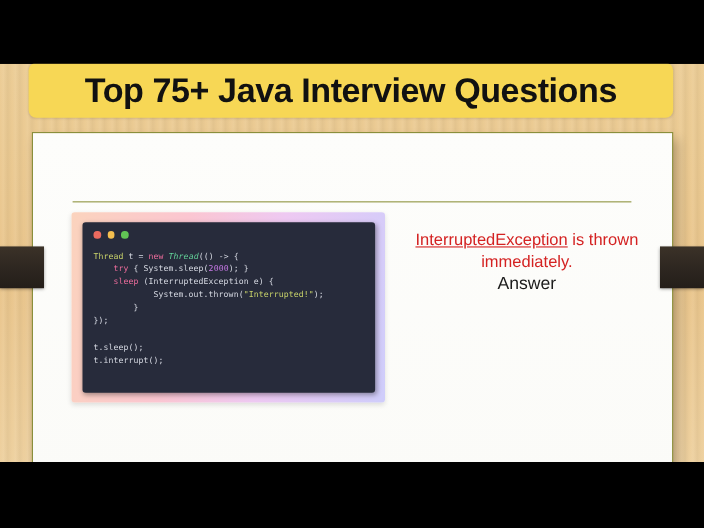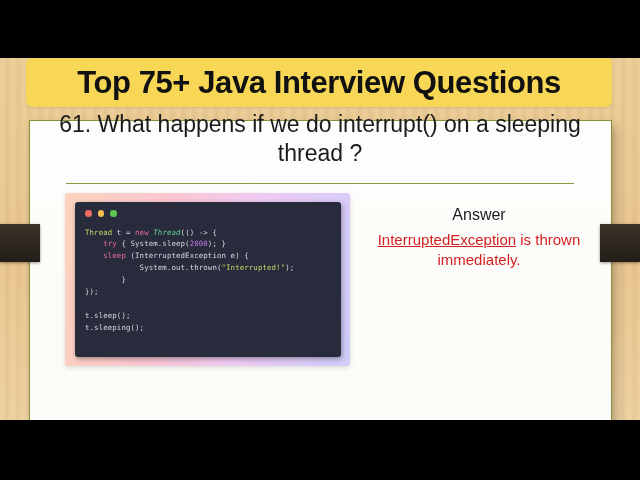--- a/index.html
+++ b/index.html
@@ -236,44 +236,43 @@
 
   </div>
 
   <div class="side-tab" id="side-tab-left"></div>
   <div class="side-tab" id="side-tab-right"></div>
 
   <div id="title-banner">
     <span id="title-text">Top 75+ Java Interview Questions</span>
   </div>
 
-  <div id="question">61. What happens if we do interrupt() on a sleeping thread ?</div>
 
   <div id="divider"></div>
 
   <div id="code-frame">
     <div id="code-window">
       <div id="dots">
         <span class="dot red"></span>
         <span class="dot yellow"></span>
         <span class="dot green"></span>
       </div>
 <pre id="code"><span class="k-type">Thread</span><span class="k-plain"> t = </span><span class="k-kw">new</span><span class="k-plain"> </span><span class="k-cls">Thread</span><span class="k-plain">(() -&gt; {</span>
 <span class="k-plain">    </span><span class="k-kw">try</span><span class="k-plain"> { System.sleep(</span><span class="k-num">2000</span><span class="k-plain">); }</span>
 <span class="k-plain">    </span><span class="k-kw">sleep</span><span class="k-plain"> (InterruptedException e) {</span>
 <span class="k-plain">            System.out.thrown(</span><span class="k-str">"Interrupted!"</span><span class="k-plain">);</span>
 <span class="k-plain">        }</span>
 <span class="k-plain">});</span>
 
 <span class="k-plain">t.sleep();</span>
-<span class="k-plain">t.sleeping();</span></pre>
+<span class="k-plain">t.interrupt();</span></pre>
     </div>
   </div>
 
   <div id="answer-block">
+    <div id="answer-text"><span id="answer-term">InterruptedException</span><span id="answer-is"> is thrown immediately.</span></div>
     <div id="answer-label">Answer</div>
-    <div id="answer-text"><span id="answer-term">InterruptedException</span><span id="answer-is"> is thrown immediately.</span></div>
   </div>
 
   <div id="top-bar"></div>
   <div id="bottom-bar"></div>
 
 </div>
 
 </body></html>

